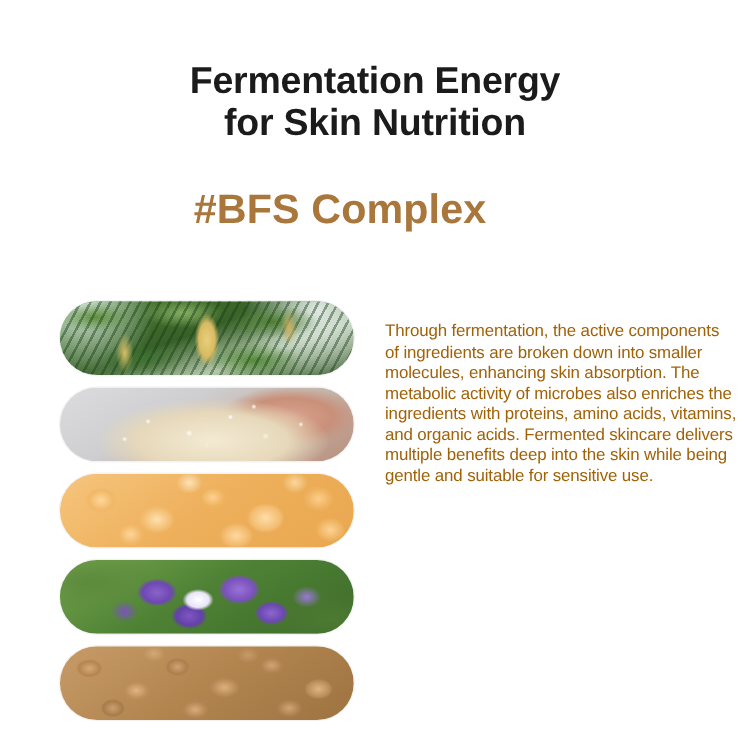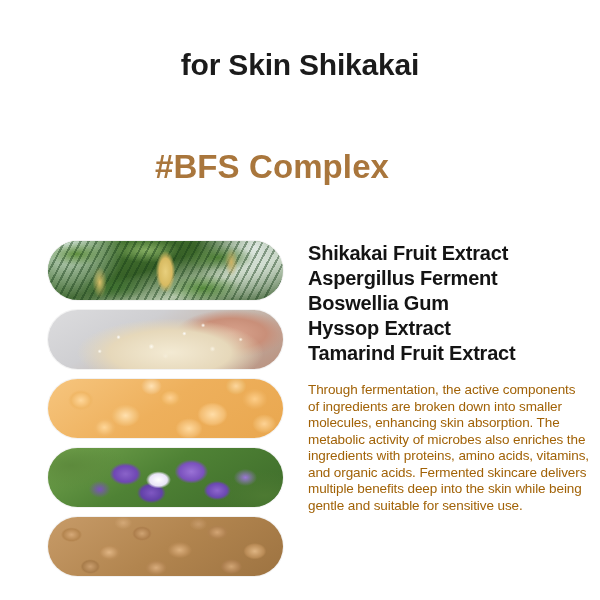--- a/index.html
+++ b/index.html
@@ -193,21 +193,22 @@
     color: #a16207;
     letter-spacing: -0.1px;
   }
 </style>
 </head>
 <body>
 
 <div class="page">
 
   <div class="header">
-    <div class="title-line">for Skin Shikakai</div>
+    <div class="title-line">Fermentation Energy</div>
+    <div class="title-line">for Skin Nutrition</div>
   </div>
 
   <div class="subtitle">#BFS Complex</div>
 
   <div class="content">
 
     <div class="pill-column">
       <div class="pill">
         <div class="pill-img photo-shikakai"></div>
       </div>
@@ -219,24 +220,17 @@
       </div>
       <div class="pill">
         <div class="pill-img photo-hyssop"></div>
       </div>
       <div class="pill">
         <div class="pill-img photo-tamarind"></div>
       </div>
     </div>
 
     <div class="text-column">
-      <ul class="ingredient-list">
-        <li class="ingredient-item">Shikakai Fruit Extract</li>
-        <li class="ingredient-item">Aspergillus Ferment</li>
-        <li class="ingredient-item">Boswellia Gum</li>
-        <li class="ingredient-item">Hyssop Extract</li>
-        <li class="ingredient-item">Tamarind Fruit Extract</li>
-      </ul>
       <p class="description">Through fermentation, the active components of ingredients are broken down into smaller molecules, enhancing skin absorption. The metabolic activity of microbes also enriches the ingredients with proteins, amino acids, vitamins, and organic acids. Fermented skincare delivers multiple benefits deep into the skin while being gentle and suitable for sensitive use.</p>
     </div>
 
   </div>
 </div>
 
 </body></html>

